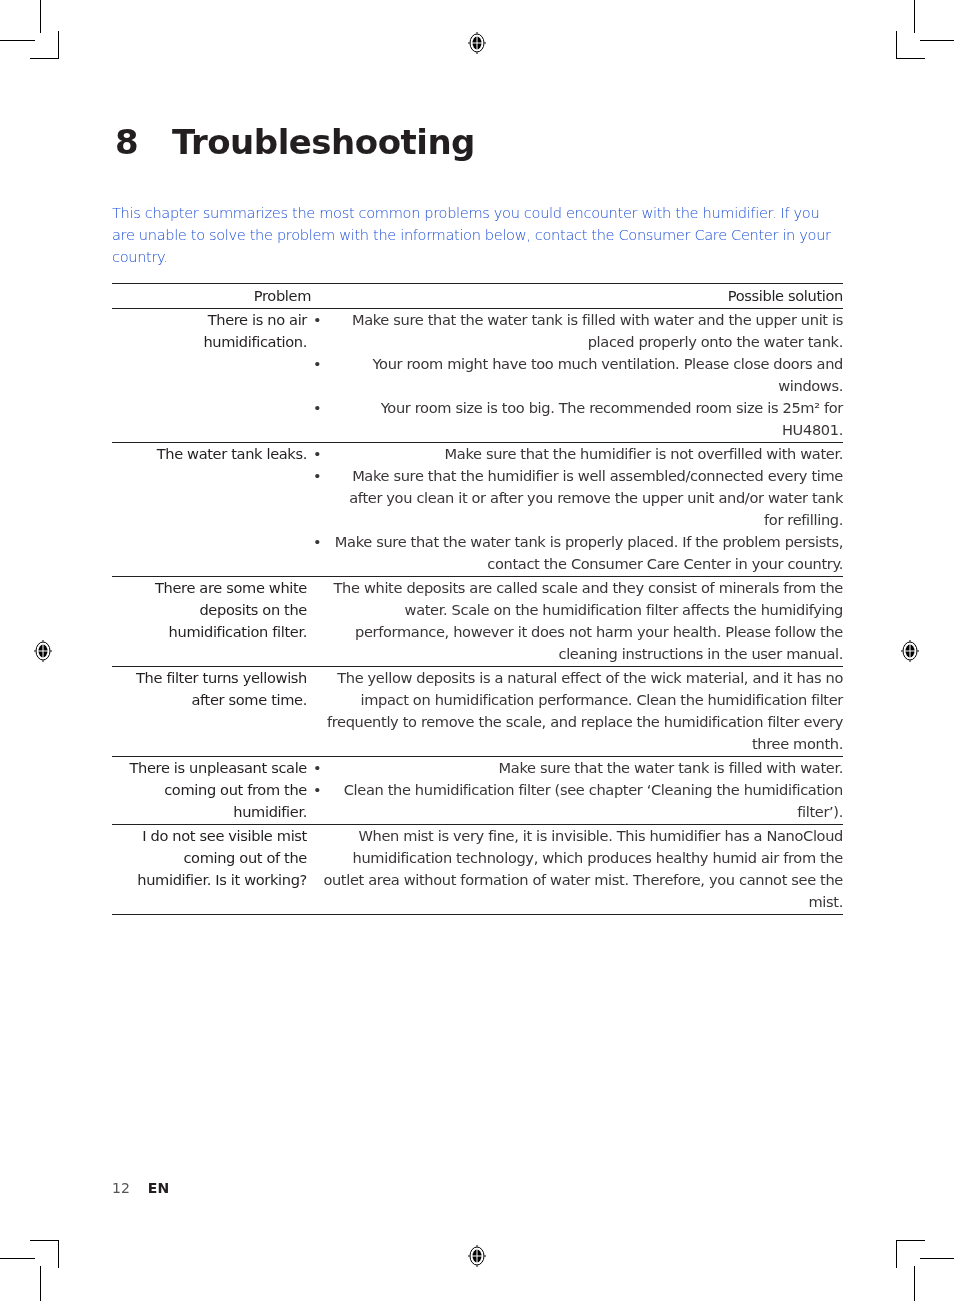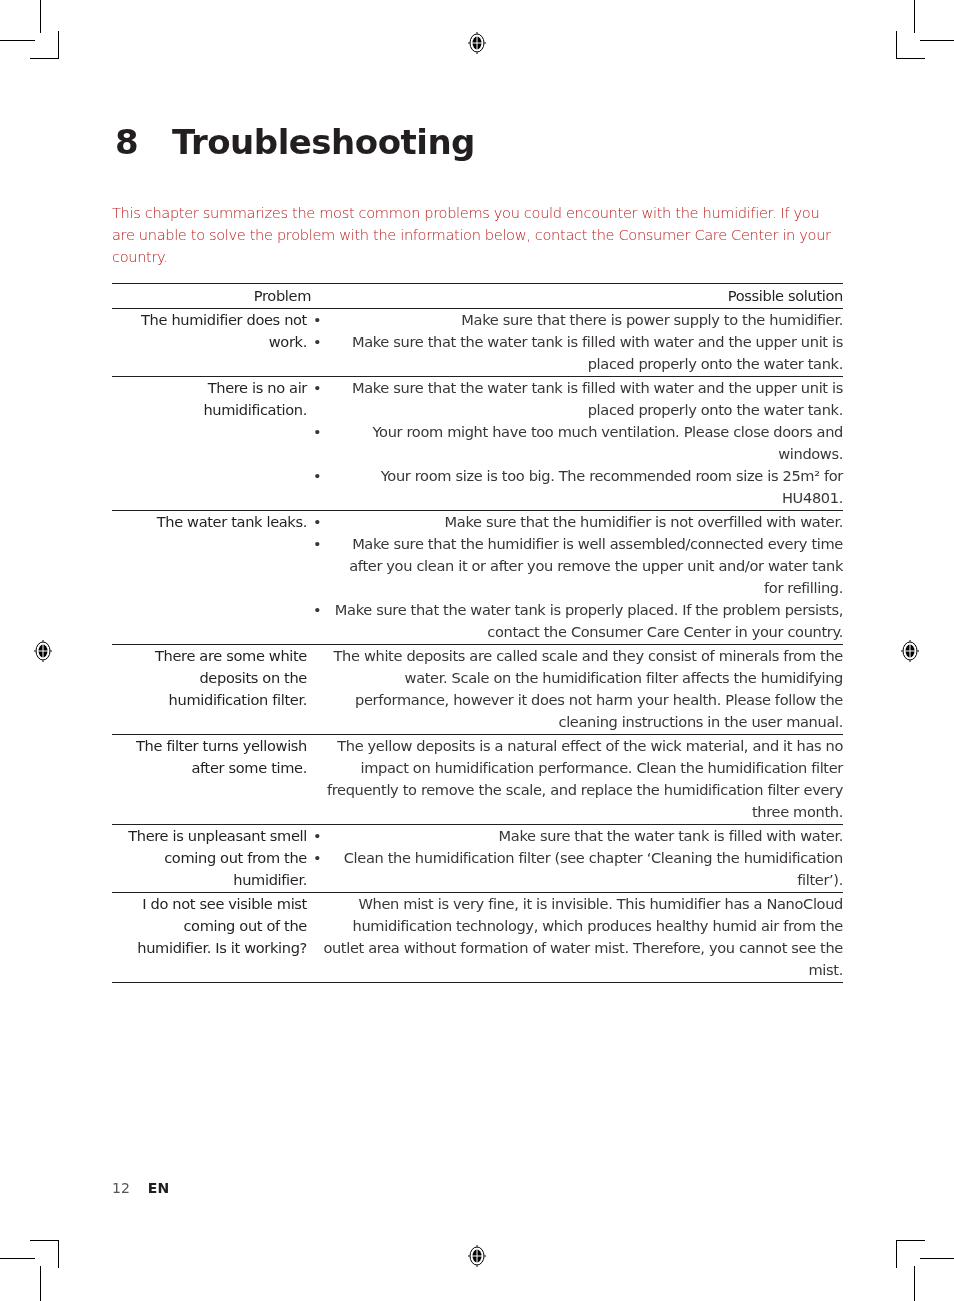--- a/index.html
+++ b/index.html
@@ -13,21 +13,21 @@
     }
     .reg svg { width: 18px; height: 22px; display: block; }
     .heading {
       position: absolute; left: 111px; top: 112px;
       font-size: 34px; font-weight: bold; letter-spacing: -0.5px;
       margin: 4px; line-height: 52px; white-space: nowrap;
     }
     .heading .num { display: inline-block; width: 57px; }
     .intro {
       position: absolute; left: 112px; top: 202px; width: 730px;
-      font-size: 14.6px; line-height: 22px; color: #b91c1c;
+      font-size: 14.6px; line-height: 22px; color: #1d4ed8;
       font-weight: 300; letter-spacing: -0.35px; margin: 0;
     }
     table.ts {
       position: absolute; left: 112px; top: 283px; width: 731px;
       border-collapse: collapse; font-size: 14.6px; line-height: 22px;
       letter-spacing: -0.35px;
     }
     table.ts th, table.ts td {
       text-align: right; vertical-align: top; padding: 0 0 1px 0;
       border-bottom: 1px solid #231f20;
@@ -127,29 +127,20 @@
 
 <table class="ts">
   <thead>
     <tr>
       <th class="prob">Problem</th>
       <th>Possible solution</th>
     </tr>
   </thead>
   <tbody>
     <tr>
-      <td class="prob">The humidifier does not work.</td>
-      <td class="sol">
-        <ul class="bl">
-          <li>Make sure that there is power supply to the humidifier.</li>
-          <li>Make sure that the water tank is filled with water and the upper unit is placed properly onto the water tank.</li>
-        </ul>
-      </td>
-    </tr>
-    <tr>
       <td class="prob">There is no air humidification.</td>
       <td class="sol">
         <ul class="bl">
           <li>Make sure that the water tank is filled with water and the upper unit is placed properly onto the water tank.</li>
           <li>Your room might have too much ventilation. Please close doors and windows.</li>
           <li>Your room size is too big. The recommended room size is 25m² for HU4801.</li>
         </ul>
       </td>
     </tr>
     <tr>
@@ -164,21 +155,21 @@
     </tr>
     <tr>
       <td class="prob">There are some white deposits on the humidification filter.</td>
       <td class="sol">The white deposits are called scale and they consist of minerals from the water. Scale on the humidification filter affects the humidifying performance, however it does not harm your health. Please follow the cleaning instructions in the user manual.</td>
     </tr>
     <tr>
       <td class="prob">The filter turns yellowish after some time.</td>
       <td class="sol">The yellow deposits is a natural effect of the wick material, and it has no impact on humidification performance. Clean the humidification filter frequently to remove the scale, and replace the humidification filter every three month.</td>
     </tr>
     <tr>
-      <td class="prob">There is unpleasant smell coming out from the humidifier.</td>
+      <td class="prob">There is unpleasant scale coming out from the humidifier.</td>
       <td class="sol">
         <ul class="bl">
           <li>Make sure that the water tank is filled with water.</li>
           <li>Clean the humidification filter (see chapter ‘Cleaning the humidification filter’).</li>
         </ul>
       </td>
     </tr>
     <tr>
       <td class="prob">I do not see visible mist coming out of the humidifier. Is it working?</td>
       <td class="sol">When mist is very fine, it is invisible. This humidifier has a NanoCloud humidification technology, which produces healthy humid air from the outlet area without formation of water mist. Therefore, you cannot see the mist.</td>

